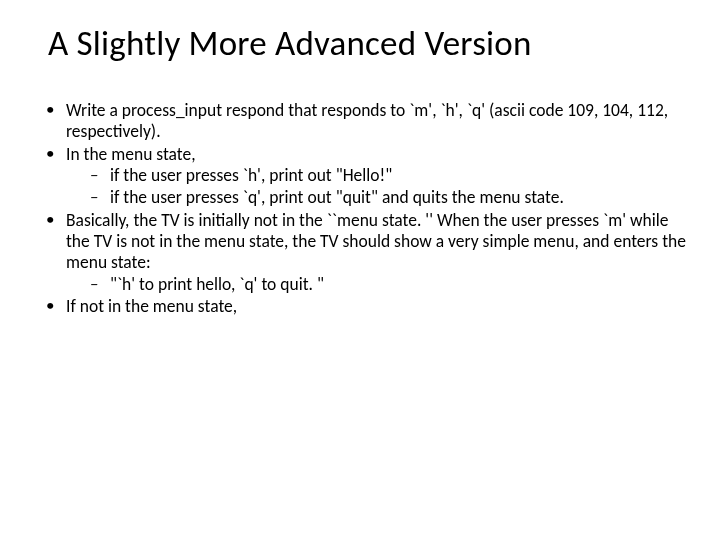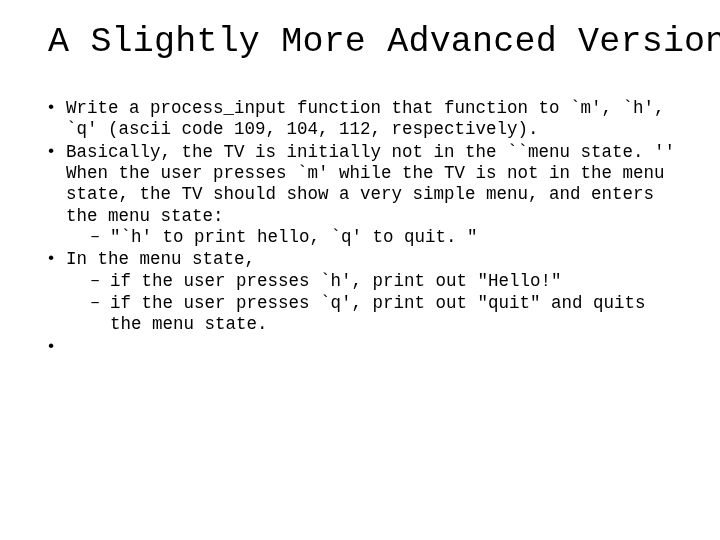--- a/index.html
+++ b/index.html
@@ -10,21 +10,20 @@
     background: #ffffff;
     font-family: Calibri, "Segoe UI", Arial, sans-serif;
     color: #000;
     overflow: hidden;
   }
   .slide {
     width: 720px;
     height: 540px;
     box-sizing: border-box;
     padding: 22px 34px 18px 34px;
-    font-family: Liberation Mono, monospace;
   }
   .title {
     font-size: 35px;
     font-weight: 400;
     text-align: left;
     margin: 0 0 36px 14px;
     letter-spacing: 0.2px;
     white-space: nowrap;
   }
   ul.level1 {
@@ -65,37 +64,38 @@
   }
 </style>
 </head>
 <body>
 
 <div class="slide">
   <h1 class="title">A Slightly More Advanced Version</h1>
 
   <ul class="level1">
     <li>
-      <span>Write a process_input function that function to `m', `h', `q' (ascii code 109, 104, 112, respectively).</span>
-    </li>
-    <li>
-      <span>Basically, the TV is initially not in the ``menu state. '' When the user presses `m' while the TV is not in the menu state, the TV should show a very simple menu, and enters the menu state:</span>
-      <ul class="level2">
-        <li>
-          <span>"`h' to print hello, `q' to quit. "</span>
-        </li>
-      </ul>
+      <span>Write a process_input respond that responds to `m', `h', `q' (ascii code 109, 104, 112, respectively).</span>
     </li>
     <li>
       <span>In the menu state,</span>
       <ul class="level2">
         <li>
           <span>if the user presses `h', print out "Hello!"</span>
         </li>
         <li>
           <span>if the user presses `q', print out  "quit" and quits the menu state.</span>
         </li>
       </ul>
     </li>
     <li>
+      <span>Basically, the TV is initially not in the ``menu state. '' When the user presses `m' while the TV is not in the menu state, the TV should show a very simple menu, and enters the menu state:</span>
+      <ul class="level2">
+        <li>
+          <span>"`h' to print hello, `q' to quit. "</span>
+        </li>
+      </ul>
+    </li>
+    <li>
+      <span>If not in the menu state,</span>
     </li>
   </ul>
 </div>
 
 </body></html>

